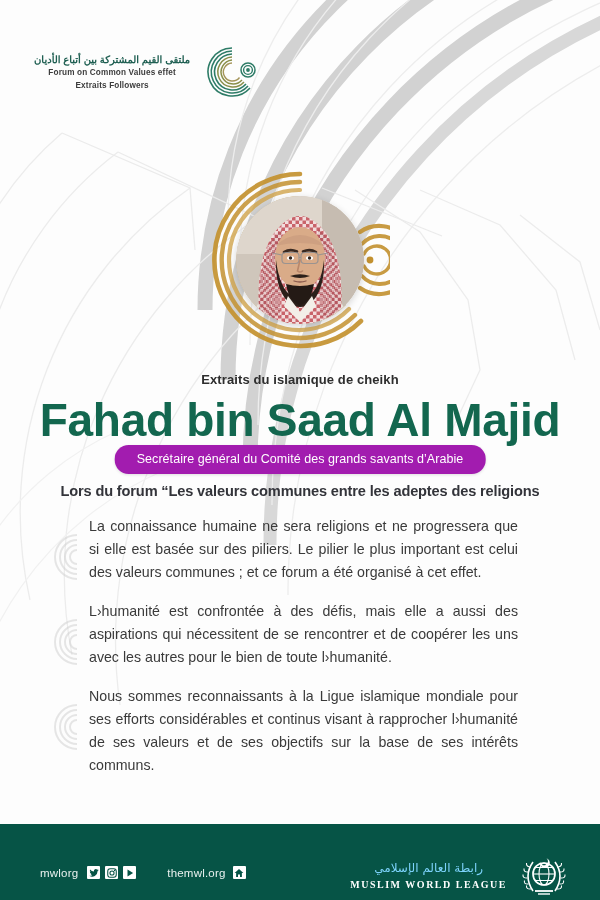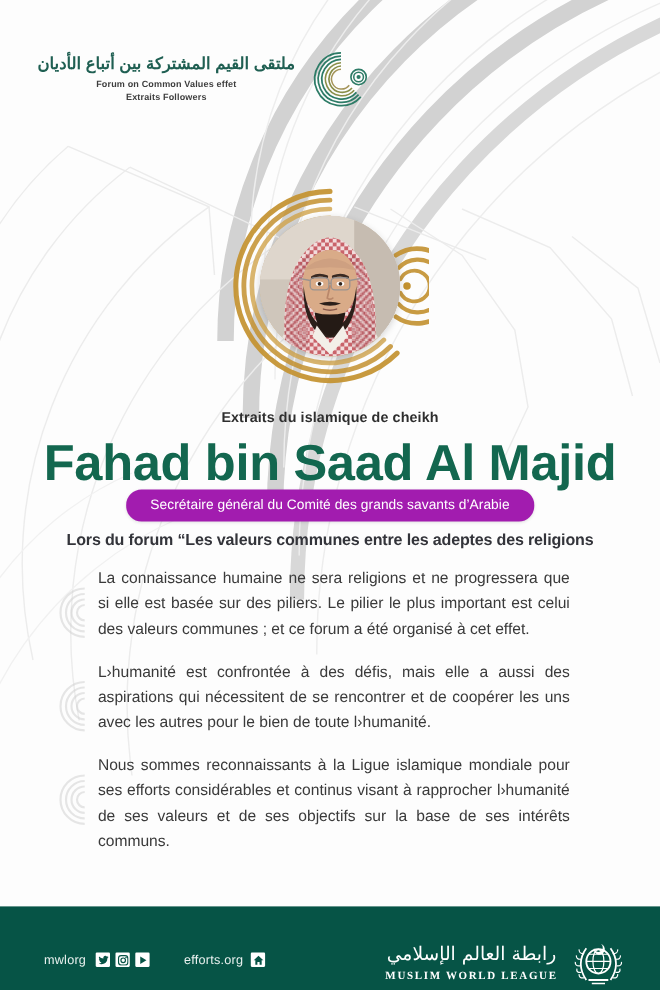--- a/index.html
+++ b/index.html
@@ -22,21 +22,21 @@
   .bg-layer svg { position:absolute; }
 
   
   .header {
     position:absolute; top:44px; left:34px;
     display:flex; align-items:center; gap:14px;
     z-index:6;
   }
   .logo-text { text-align:right; }
   .logo-ar {
-    font-size:15px; color:#1f5f52; direction:rtl;
+    font-size:10px; color:#1f5f52; direction:rtl;
     letter-spacing:.2px; line-height:1.35; font-weight:bold;
   }
   .logo-en {
     font-size:8.2px; color:#3d3d3d; font-weight:bold;
     line-height:1.4; letter-spacing:.15px; text-align:center;
     margin-top:1px;
   }
   .logo-mark { width:56px; height:56px; flex:none; }
 
   
@@ -120,21 +120,21 @@
   }
   .f-icon svg { display:block; }
   .f-site { margin-left:22px; display:flex; align-items:center; gap:7px; }
 
   .footer-right {
     position:absolute; right:32px; top:28px;
     display:flex; align-items:center; gap:13px;
   }
   .mwl-words { text-align:center; }
   .mwl-ar {
-    font-size:17px; color:#ffffff; direction:rtl;
+    font-size:12px; color:#7dd3fc; direction:rtl;
     font-family:"DejaVu Sans", sans-serif; line-height:1.15;
     letter-spacing:.5px;
   }
   .mwl-en {
     font-size:10px; color:#ffffff; font-weight:bold;
     letter-spacing:1.5px; margin-top:4px;
     font-family:"Liberation Serif", serif;
   }
   .mwl-emblem { width:48px; height:48px; flex:none; }
 </style>
@@ -383,21 +383,21 @@
           </svg>
         </span>
         <span class="f-icon">
           <svg width="10" height="10" viewBox="0 0 16 16">
             <path fill="#065446" d="M4 2.5 L13 8 L4 13.5 Z"></path>
           </svg>
         </span>
       </span>
 
       <span class="f-site">
-        <span class="f-handle">efforts.org</span>
+        <span class="f-handle">themwl.org</span>
         <span class="f-icon">
           <svg width="10" height="10" viewBox="0 0 16 16">
             <path fill="#065446" d="M8 1.5 L15 8 H12.6 V14.5 H9.6 V10.3 H6.4 V14.5 H3.4 V8 H1 Z"></path>
           </svg>
         </span>
       </span>
     </div>
 
     <div class="footer-right">
       <div class="mwl-words">

